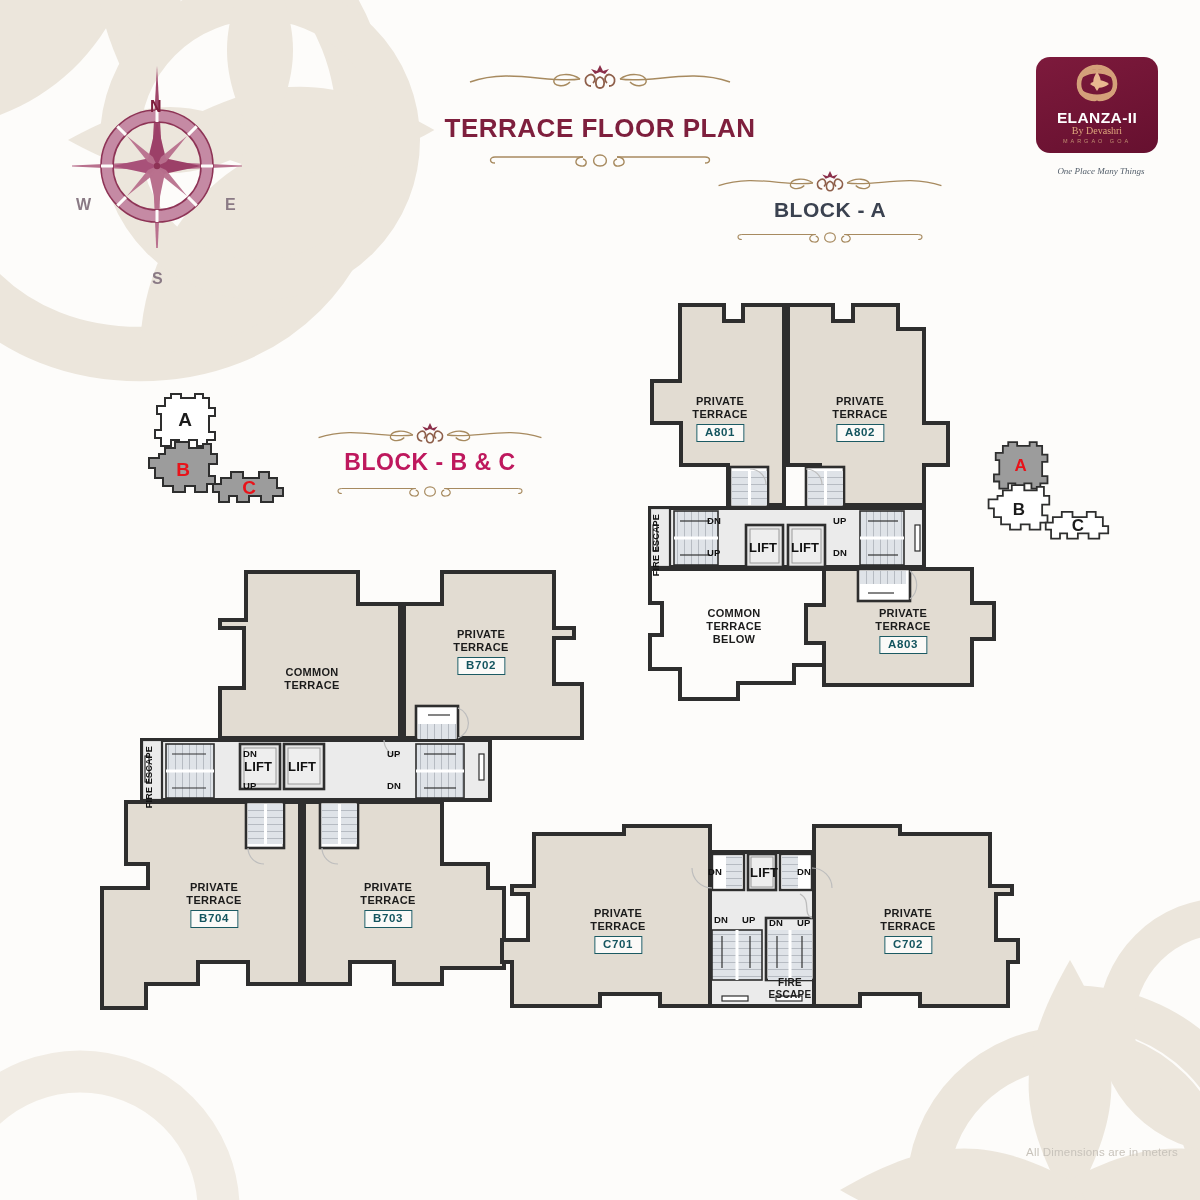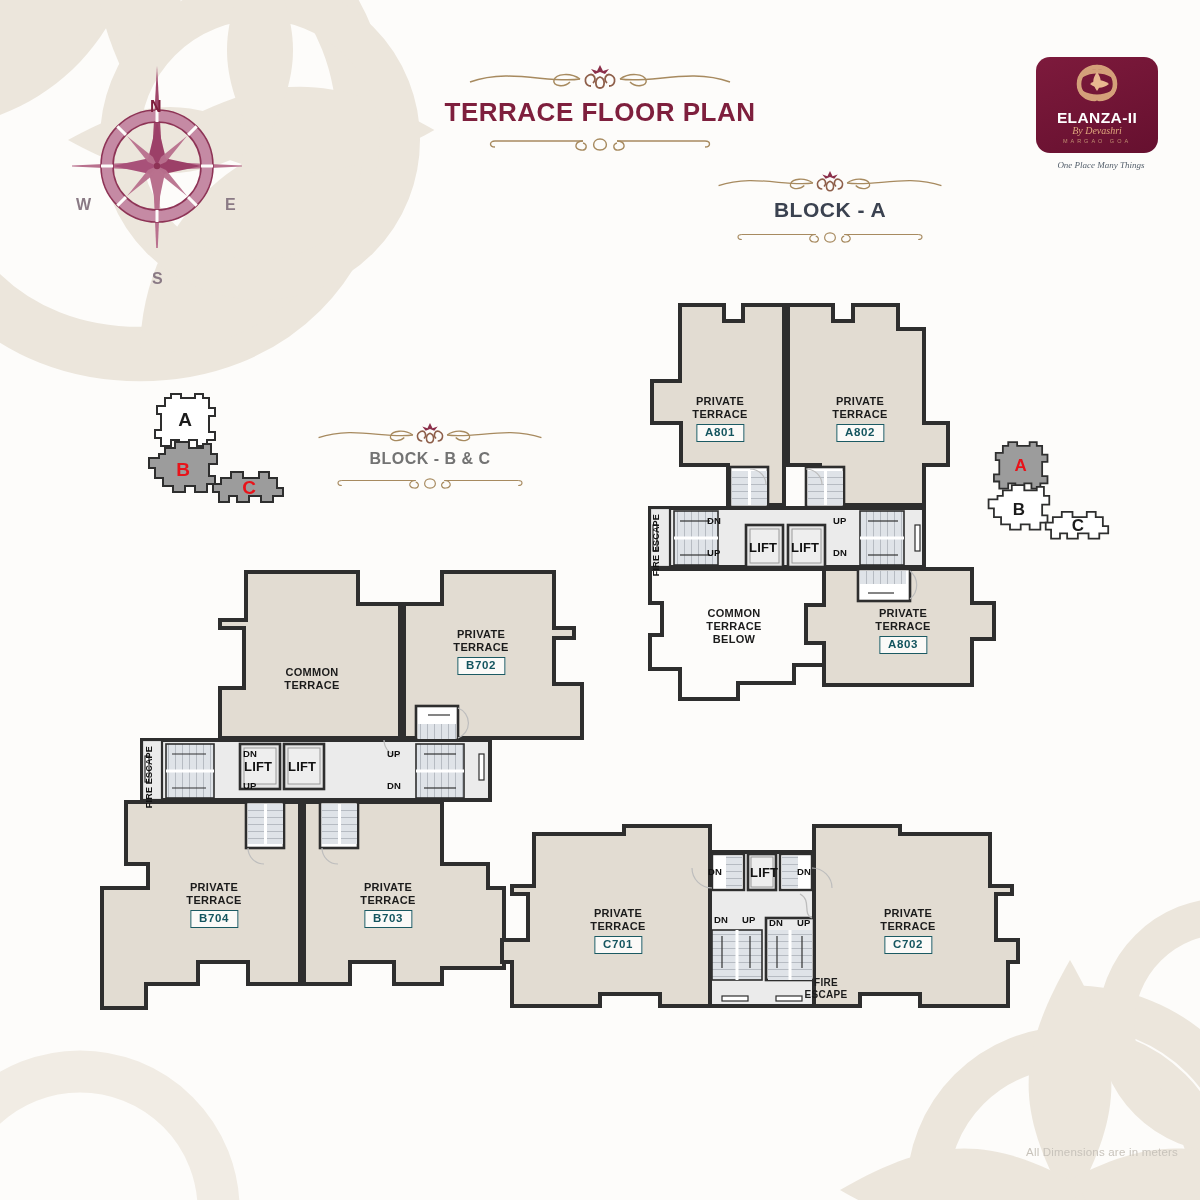--- a/index.html
+++ b/index.html
@@ -69,29 +69,29 @@
     overflow: hidden;
   }
   .logo-name {
     position: absolute; left: 0; right: 0; top: 52px;
     text-align: center; color: #ffffff;
     font-size: 15.5px; font-weight: bold; letter-spacing: .4px;
   }
   .logo-by {
     position: absolute; left: 0; right: 0; top: 68px;
     text-align: center; color: #e0a97e;
-    font-size: 10px; font-style: italic; font-family: "Liberation Serif", serif;
+    font-size: 10px; font-family: "Liberation Serif", serif;
   }
   .logo-city {
     position: absolute; left: 0; right: 0; top: 81px;
     text-align: center; color: #c08f72;
     font-size: 5.5px; letter-spacing: 3px;
   }
   .logo-tag {
-    margin-top: 7px; text-align: center;
+    margin-top: 13px; text-align: center;
     color: #55606c; font-size: 9px; font-style: italic;
     font-family: "Liberation Serif", serif;
   }
 
   
   .keyplan { position: absolute; }
 
   
   .plan { position: absolute; }
   .plan svg { display: block; overflow: visible; }
@@ -293,21 +293,21 @@
       </g>
       <g stroke="#8e5f4a" fill="none" stroke-width="1.8">
         <path d="M131,24 C125,24 123,16 129,13 C134,11 137,17 133,21"></path>
         <path d="M149,24 C155,24 157,16 151,13 C146,11 143,17 147,21"></path>
         <path d="M140,26 C135,26 134,17 140,15 C146,17 145,26 140,26 Z"></path>
       </g>
       <g fill="#8b2f4a">
         <path d="M140,3 L143,9 L149,7 L145,12 L140,10 L135,12 L131,7 L137,9 Z"></path>
       </g>
     </svg>
-    <div class="title-main" style="font-size:26px; margin-top:2px;">TERRACE FLOOR PLAN</div>
+    <div class="title-main" style="font-size:26px; margin-top:18px;">TERRACE FLOOR PLAN</div>
     <svg class="orn" width="250" height="24" viewBox="0 0 250 24" style="margin-top:5px;">
       <g stroke="#a78a5f" fill="none" stroke-width="1.4">
         <path d="M20,9 L108,9"></path>
         <path d="M230,9 L142,9"></path>
         <path d="M20,9 C14,9 14,15 20,15"></path>
         <path d="M230,9 C236,9 236,15 230,15"></path>
         <path d="M108,9 C100,9 98,17 106,18 C112,19 113,12 108,11"></path>
         <path d="M142,9 C150,9 152,17 144,18 C138,19 137,12 142,11"></path>
         <path d="M125,7 C117,7 116,18 125,18 C134,18 133,7 125,7 Z"></path>
       </g>
@@ -355,21 +355,21 @@
       </g>
       <g stroke="#8e5f4a" fill="none" stroke-width="1.8">
         <path d="M131,24 C125,24 123,16 129,13 C134,11 137,17 133,21"></path>
         <path d="M149,24 C155,24 157,16 151,13 C146,11 143,17 147,21"></path>
         <path d="M140,26 C135,26 134,17 140,15 C146,17 145,26 140,26 Z"></path>
       </g>
       <g fill="#8b2f4a">
         <path d="M140,3 L143,9 L149,7 L145,12 L140,10 L135,12 L131,7 L137,9 Z"></path>
       </g>
     </svg>
-    <div class="title-main" style="font-size:16px; color:#737373;">BLOCK - B &amp; C</div>
+    <div class="title-main" style="font-size:23px; color:#be185d;">BLOCK - B &amp; C</div>
     <svg class="orn" width="210" height="22" viewBox="0 0 250 24" style="margin-top:4px;">
       <g stroke="#a78a5f" fill="none" stroke-width="1.4">
         <path d="M20,9 L108,9"></path>
           <path d="M230,9 L142,9"></path>
         <path d="M20,9 C14,9 14,15 20,15"></path>
           <path d="M230,9 C236,9 236,15 230,15"></path>
         <path d="M108,9 C100,9 98,17 106,18 C112,19 113,12 108,11"></path>
         <path d="M142,9 C150,9 152,17 144,18 C138,19 137,12 142,11"></path>
         <path d="M125,7 C117,7 116,18 125,18 C134,18 133,7 125,7 Z"></path>
       </g>
@@ -660,21 +660,21 @@
 
     <div class="smalltag" style="left:208px; top:44px;">DN</div>
     <div class="lifttag" style="left:250px; top:43px;">LIFT</div>
     <div class="smalltag" style="left:297px; top:44px;">DN</div>
 
     <div class="smalltag" style="left:214px; top:92px;">DN</div>
     <div class="smalltag" style="left:242px; top:92px;">UP</div>
     <div class="smalltag" style="left:269px; top:95px;">DN</div>
     <div class="smalltag" style="left:297px; top:95px;">UP</div>
 
-    <div class="lab" style="left:290px; top:155px; font-size:10px;margin-left:36px;">
+    <div class="lab" style="left:290px; top:155px; font-size:10px;">
       <div>FIRE</div>
       <div>ESCAPE</div>
     </div>
   </div>
 
   <div id="footnote">All Dimensions are in meters</div>
 
 </div>
 
 </body></html>

